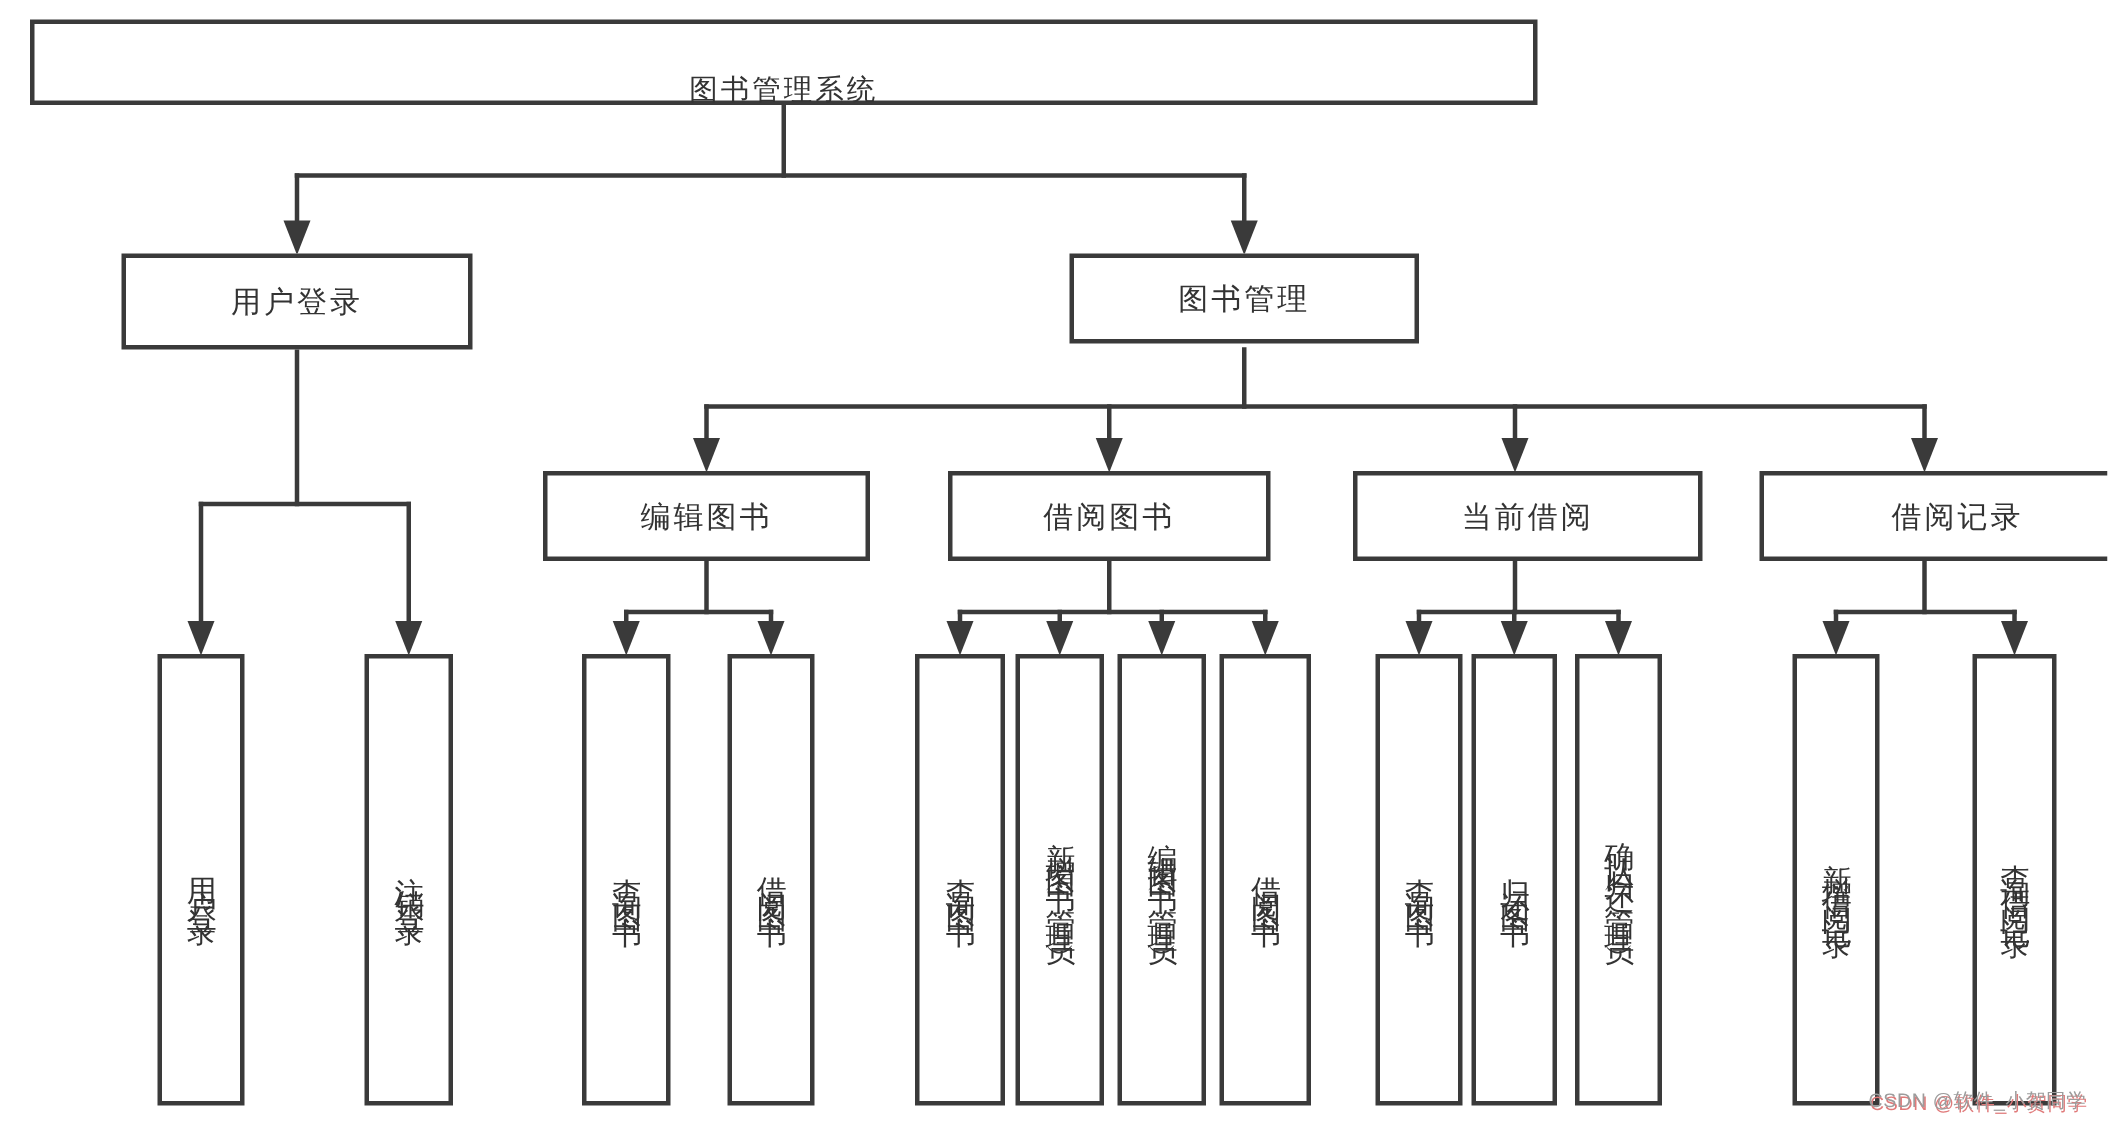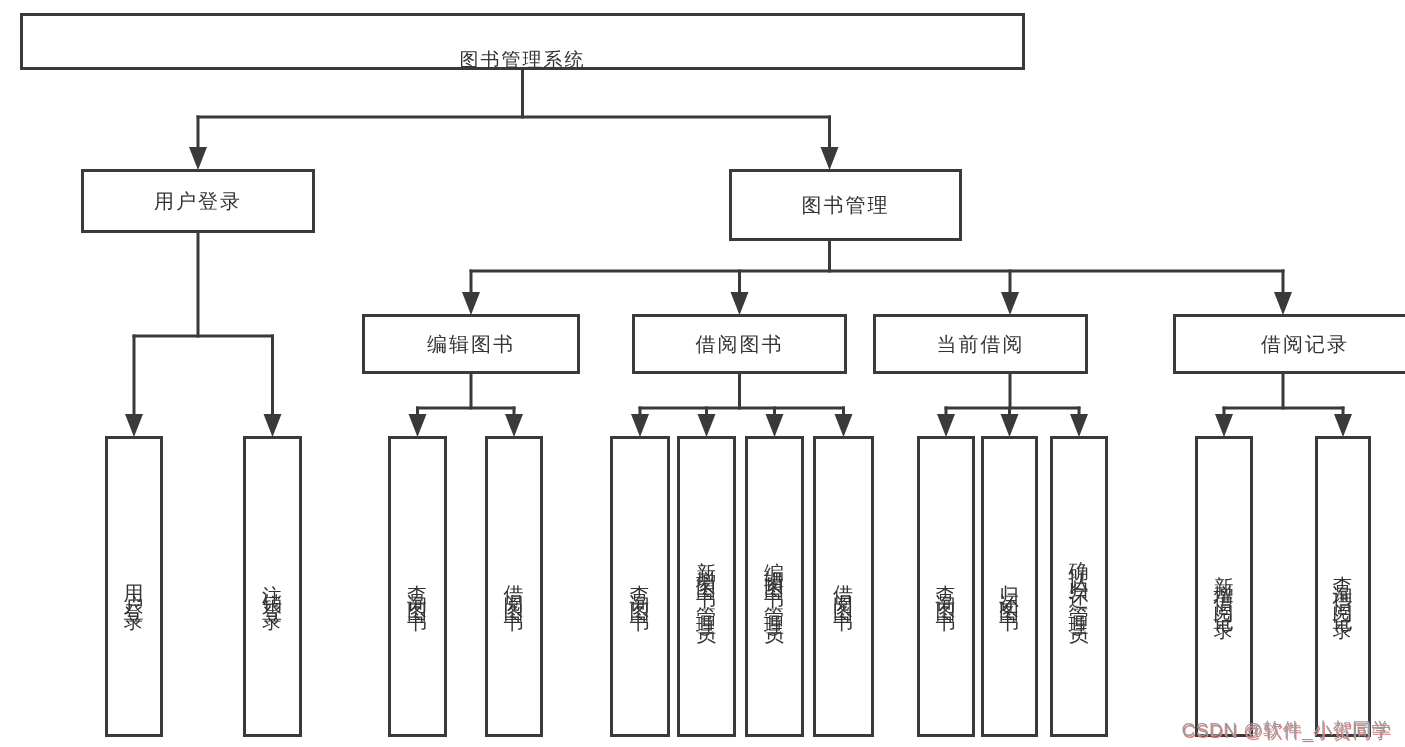--- a/index.html
+++ b/index.html
@@ -27,21 +27,21 @@
   .node.root span{font-size:19px;margin-top:36px;}
   .node.v span{
     writing-mode:vertical-rl;
     font-size:20px;
     letter-spacing:9px;
     line-height:1;
   }
   .watermark{
     position:absolute;
     right:14px;bottom:4px;
-    font-size:19px;
+    font-size:13px;
     letter-spacing:0.5px;
     color:var(--wm,#9c9c9c);
     text-shadow:1px 2px 0 var(--wm-shadow,rgba(224,122,122,0.55));
     white-space:nowrap;
     text-align:center;
   }
 </style>
 </head>
 <body>
 
@@ -102,31 +102,31 @@
       <polygon points="1334,414 1352,414 1343,437" fill="#3a3a3a"></polygon>
     </svg>
 
   <div class="node h root" id="root" style="left:20px;top:13px;width:1005px;height:57px">
     <span>图书管理系统</span>
   </div>
 
   <div class="node h" id="login" style="left:81px;top:169px;width:234px;height:64px">
     <span>用户登录</span>
   </div>
-  <div class="node h" id="mgmt" style="left:729px;top:169px;width:233px;height:72px">
+  <div class="node h" id="mgmt" style="left:713px;top:169px;width:233px;height:60px">
     <span>图书管理</span>
   </div>
 
   <div class="node h" id="newbook" style="left:362px;top:314px;width:218px;height:60px">
     <span>编辑图书</span>
   </div>
   <div class="node h" id="borrow" style="left:632px;top:314px;width:215px;height:60px">
     <span>借阅图书</span>
   </div>
-  <div class="node h" id="current" style="left:873px;top:314px;width:215px;height:60px">
+  <div class="node h" id="current" style="left:902px;top:314px;width:233px;height:60px">
     <span>当前借阅</span>
   </div>
   <div class="node h" id="record" style="left:1173px;top:314px;width:264px;height:60px">
     <span>借阅记录</span>
   </div>
 
   <div class="node v" id="l1" style="left:105px;top:436px;width:58px;height:301px">
     <span>用户登录</span>
   </div>
   <div class="node v" id="l2" style="left:243px;top:436px;width:59px;height:301px">

